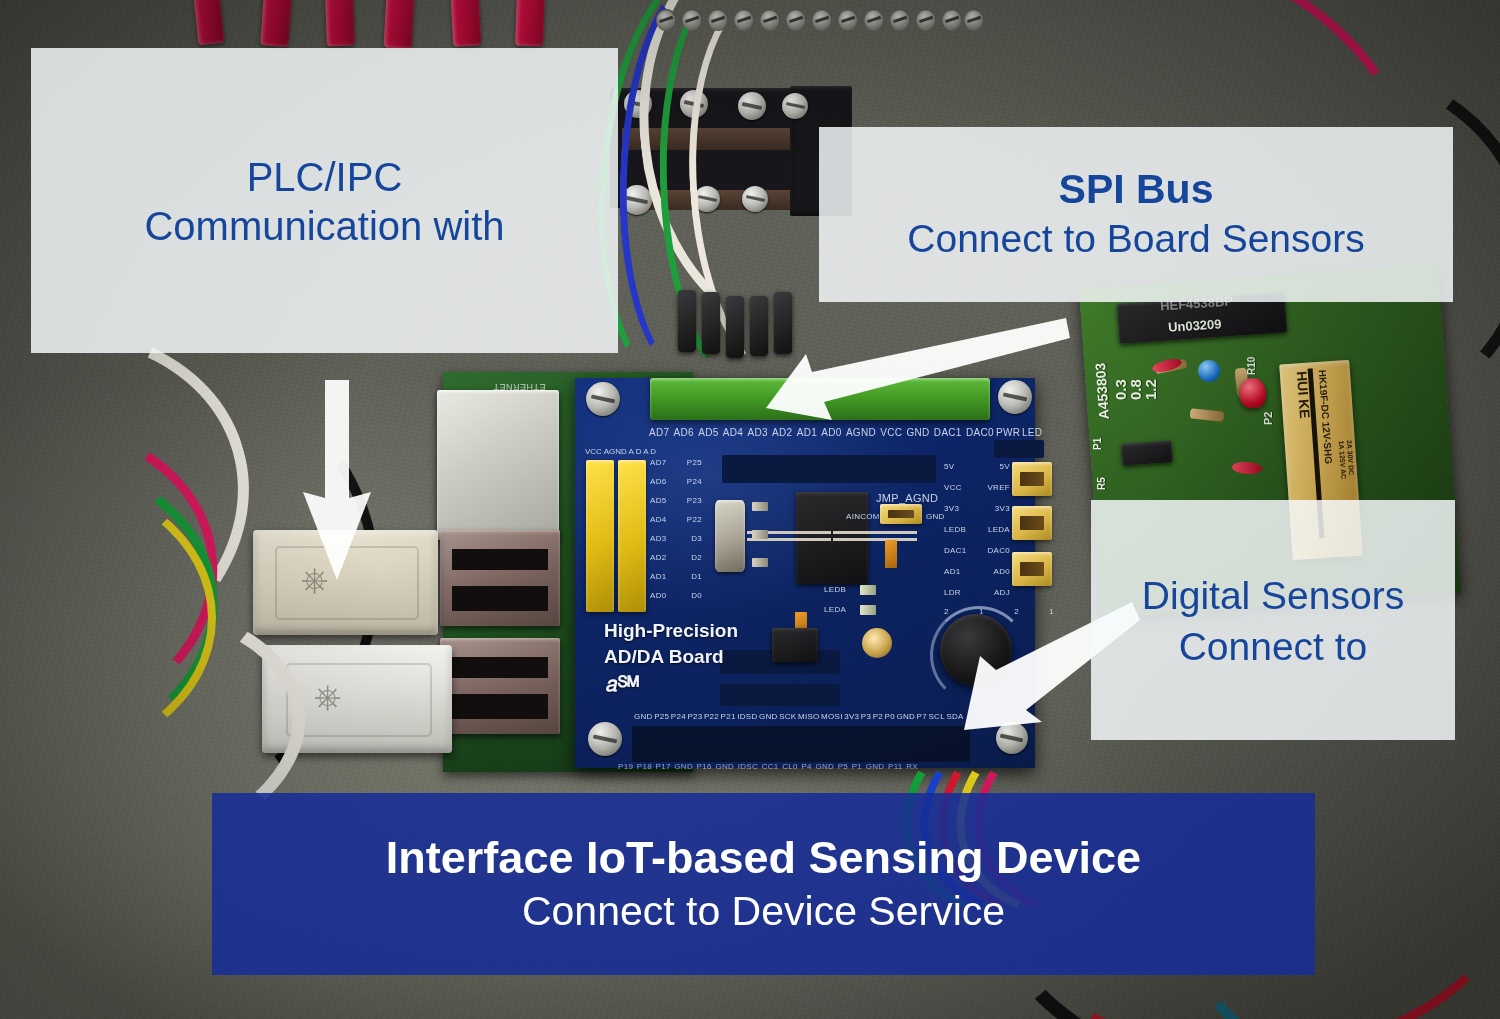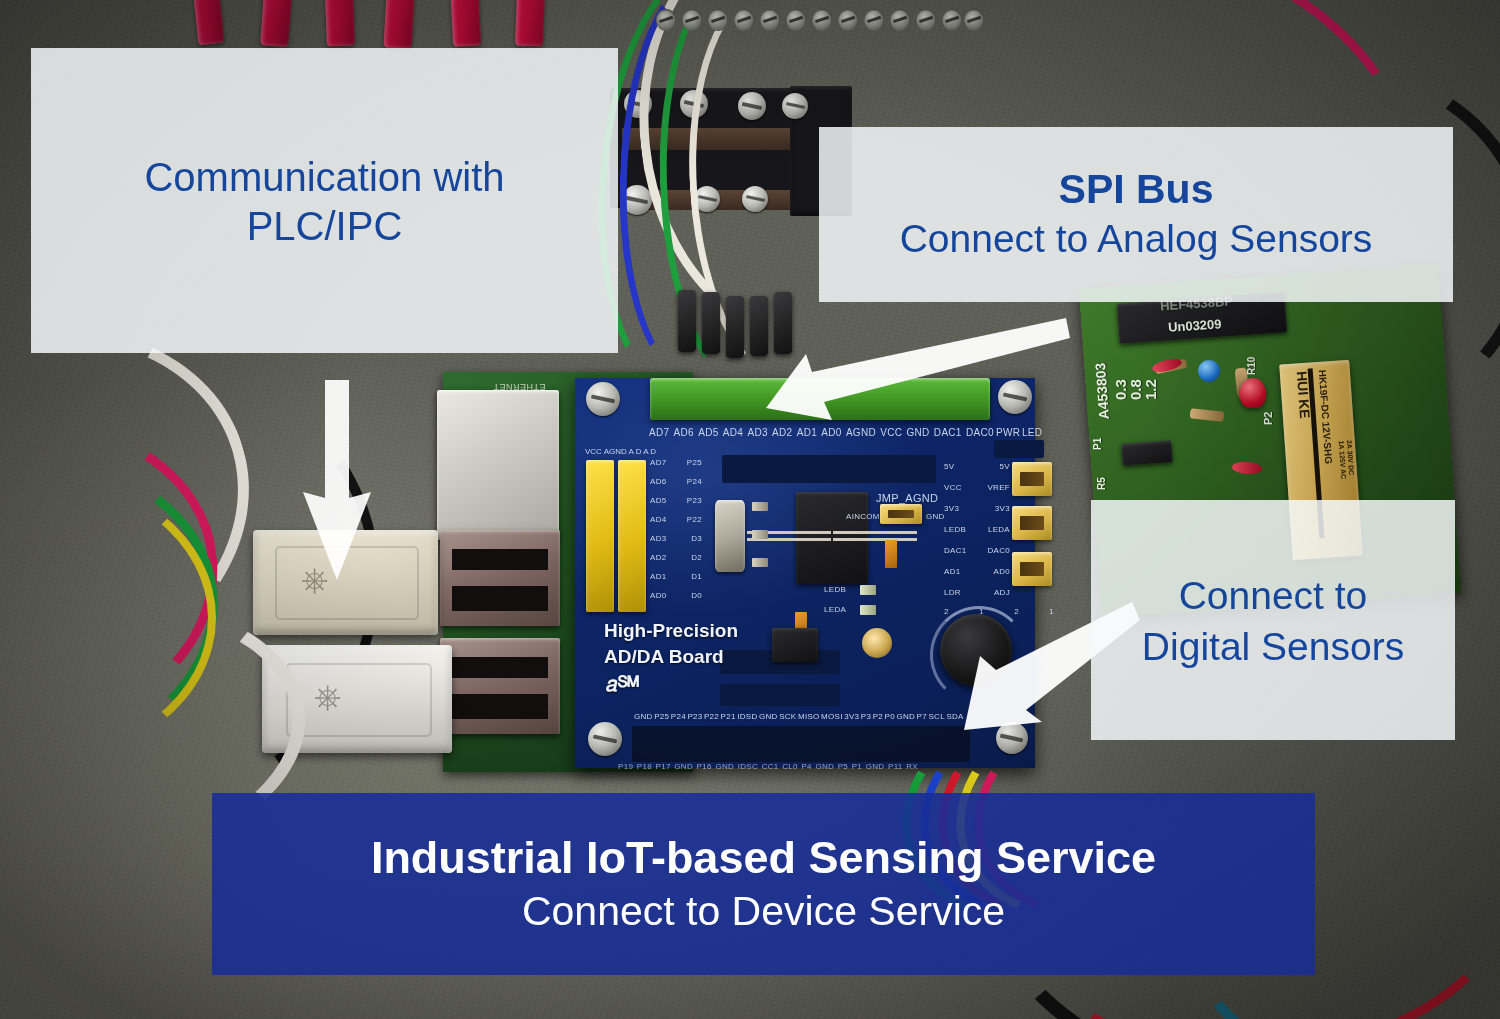--- a/index.html
+++ b/index.html
@@ -529,32 +529,32 @@
     </svg>
   </div>
 
   <div class="arrow" style="left:950px;top:580px;width:190px;height:170px;">
     <svg width="190" height="170" viewBox="0 0 190 170">
       <polygon points="182,22 190,40 76,130 92,142 14,150 30,76 46,90" fill="#ffffff" opacity="0.95"></polygon>
     </svg>
   </div>
 
   <div class="callout" id="callout-serial">
+    <div class="sub">PLC/IPC</div>
     <div class="sub">Communication with</div>
-    <div class="sub">PLC/IPC</div>
   </div>
 
   <div class="callout" id="callout-spi">
     <div class="ttl">SPI Bus</div>
-    <div class="sub">Connect to Analog Sensors</div>
+    <div class="sub">Connect to Board Sensors</div>
   </div>
 
   <div class="callout" id="callout-i2c">
+    <div class="sub">Digital Sensors</div>
     <div class="sub">Connect to</div>
-    <div class="sub">Digital Sensors</div>
   </div>
 
   <div id="banner">
-    <div class="ttl">Industrial IoT-based Sensing Service</div>
+    <div class="ttl">Interface IoT-based Sensing Device</div>
     <div class="sub">Connect to Device Service</div>
   </div>
 
 </div>
 
 </body></html>

